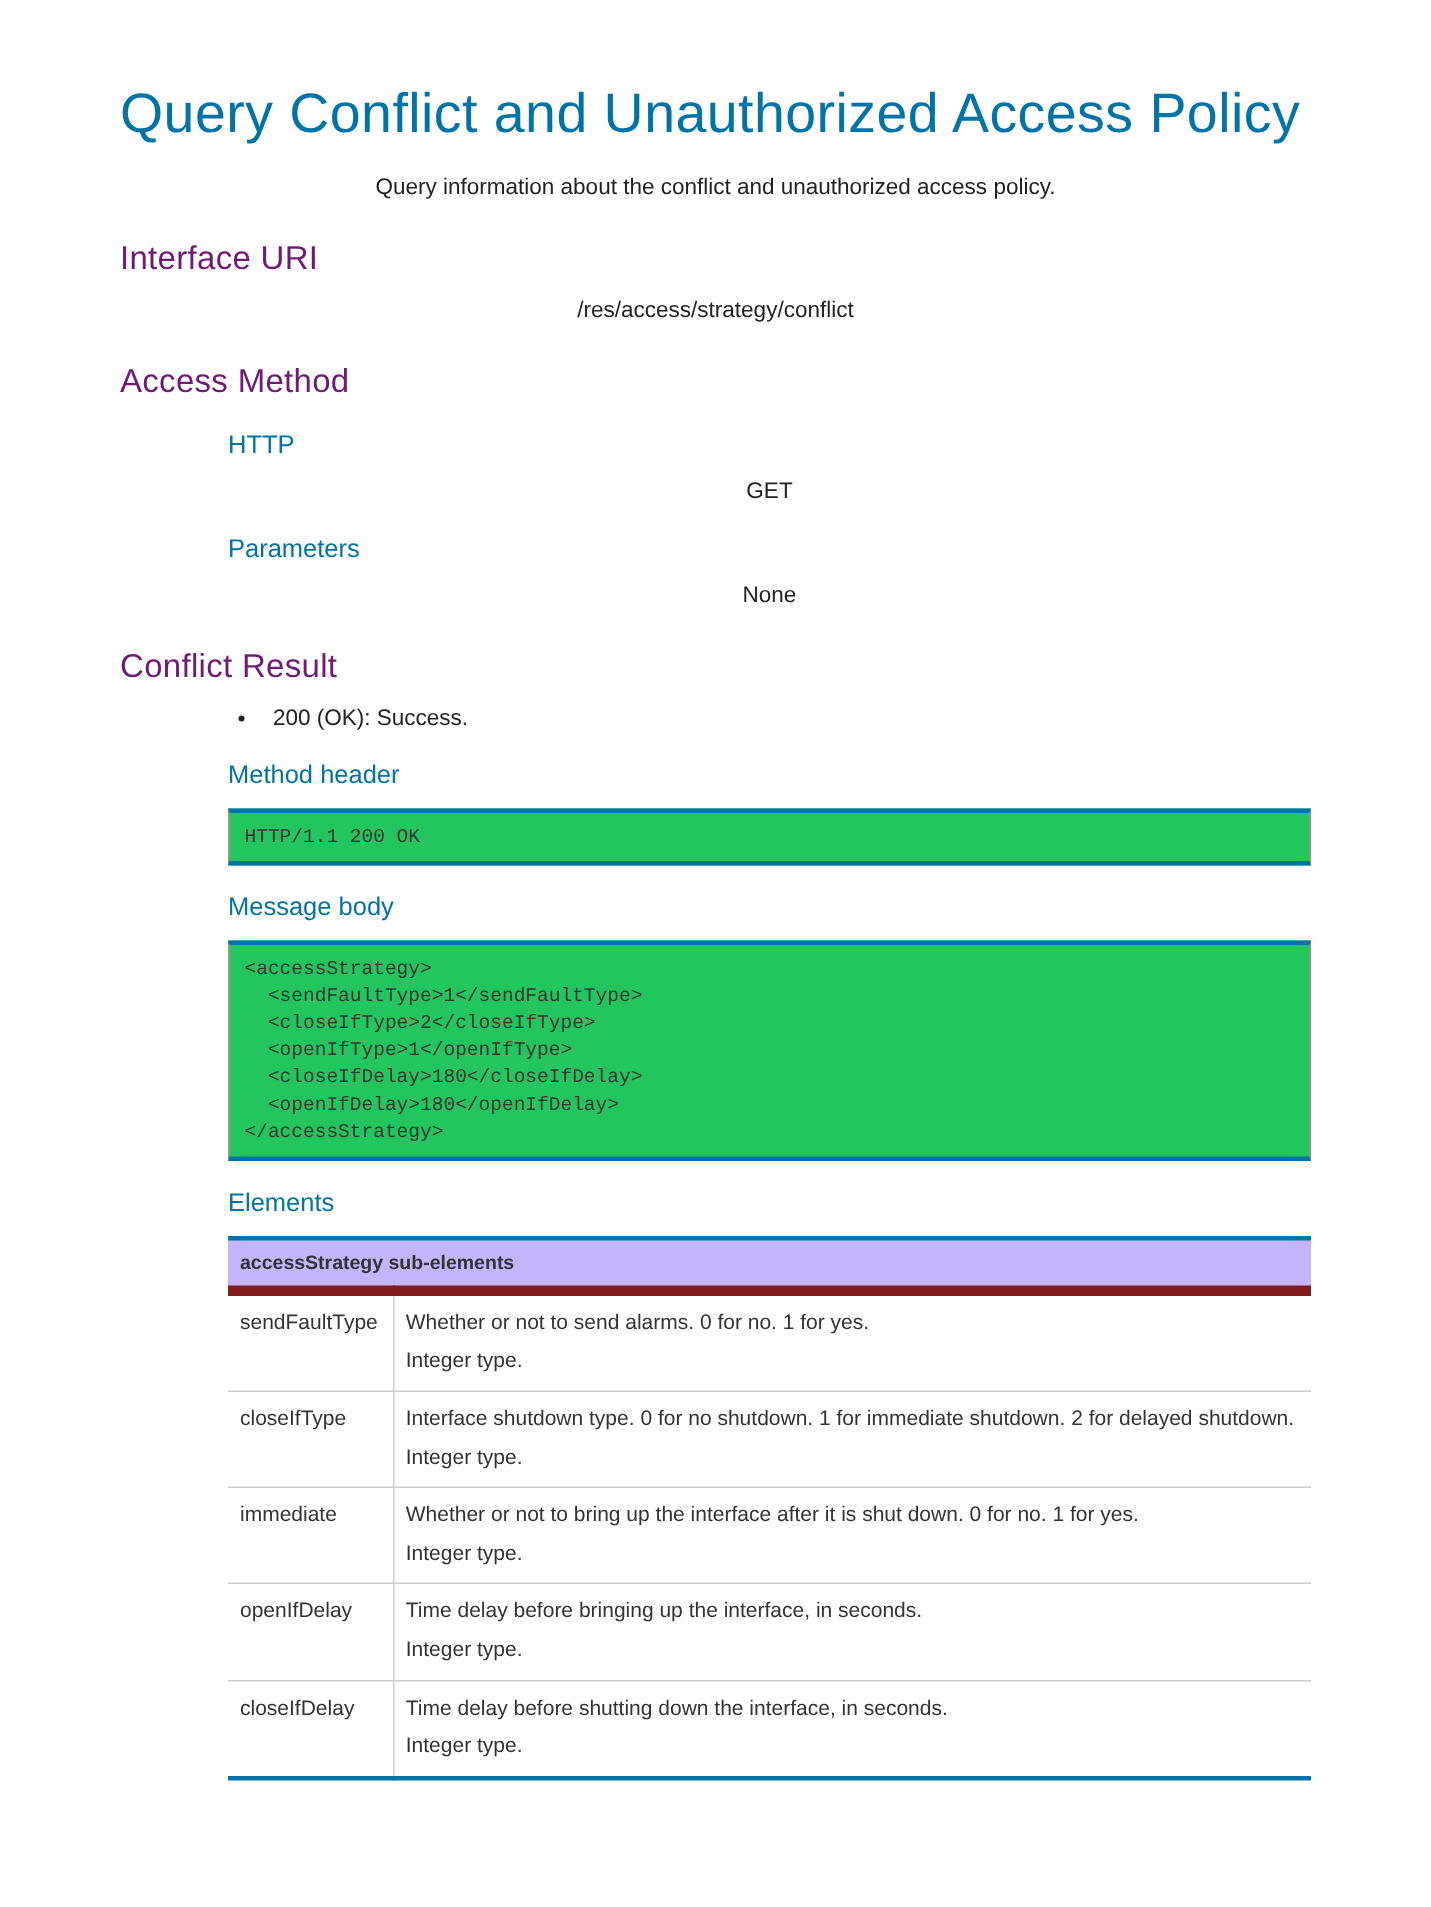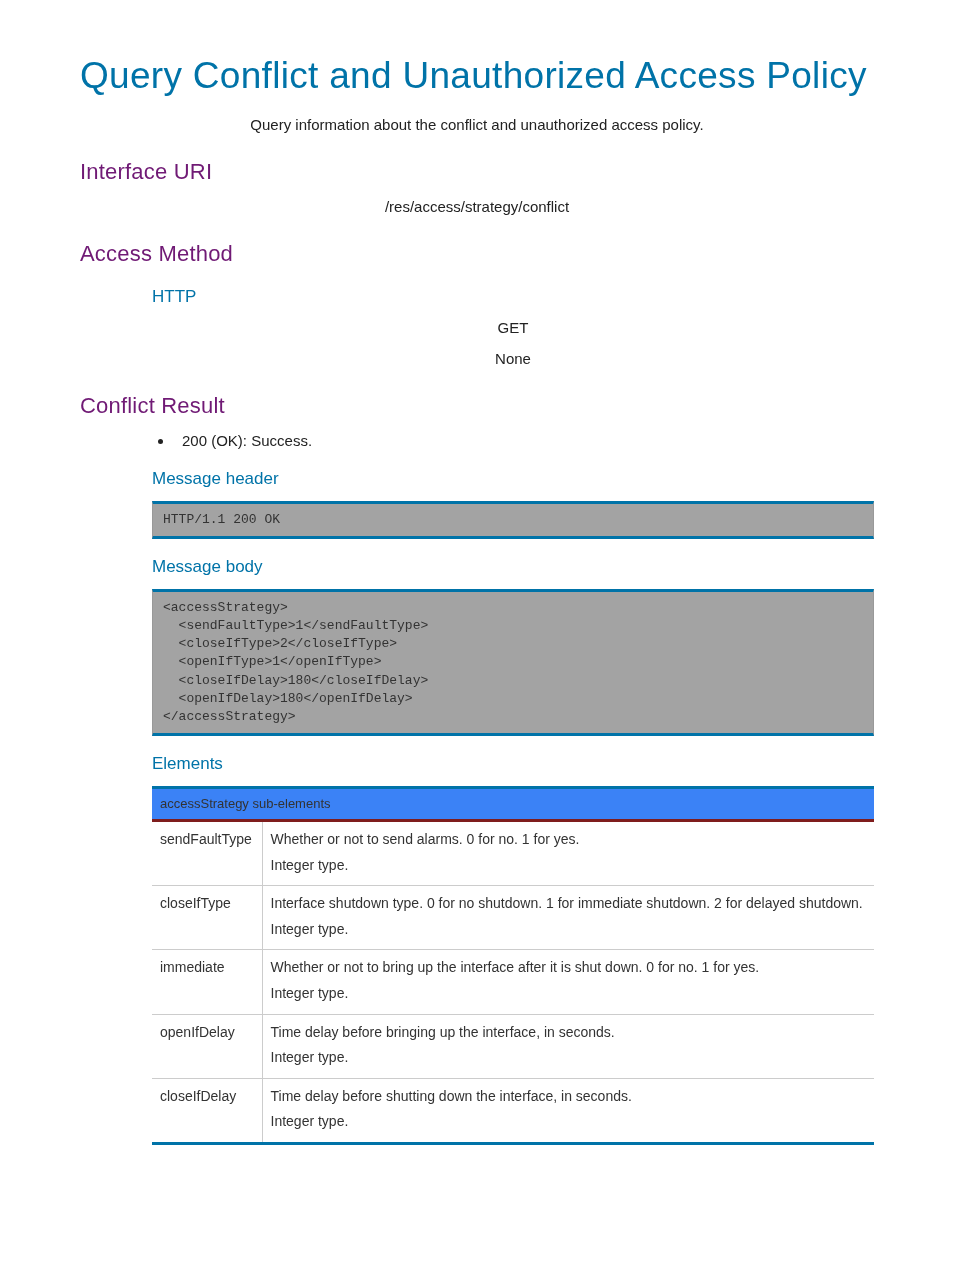--- a/index.html
+++ b/index.html
@@ -37,42 +37,42 @@
   ul.bullet {
     margin: 4px 0 12px 0;
     padding-left: 22px;
   }
   ul.bullet li { font-size: 15px; color: #222; margin: 2px 0; padding-left: 8px; }
   .code-box {
     border-top: 3px solid #0073a8;
     border-bottom: 3px solid #0073a8;
     border-left: 1px solid #999;
     border-right: 1px solid #999;
-    background: #a3a3a3;
+    background: #22c55e;
     padding: 7px 10px;
     font-family: "Courier New", monospace;
     font-size: 13px;
     white-space: pre;
     margin: 10px 0 14px 0;
     color: #333;
   }
   table.elements {
     border-collapse: collapse;
     width: 100%;
     margin: 10px 0 0 0;
     border-top: 3px solid #0073a8;
     border-bottom: 3px solid #0073a8;
   }
   table.elements th {
     text-align: left;
-    font-weight: normal;
+    font-weight: bold;
     font-size: 13px;
     padding: 6px 8px;
-    border-bottom: 3px solid #7f1d1d;
-    background: #3b82f6;
+    border-bottom: 7px solid #7f1d1d;
+    background: #c4b5fd;
   }
   table.elements td {
     vertical-align: top;
     padding: 8px 8px 10px 8px;
     font-size: 14px;
     border-top: 1px solid #ccc;
     border-left: 1px solid #ccc;
   }
   table.elements tr td:first-child { border-left: none; width: 110px; }
   table.elements td .line2 { display: block; margin-top: 6px; }
@@ -83,30 +83,31 @@
 <h1>Query Conflict and Unauthorized Access Policy</h1>
 <div class="indent-1 body-text">Query information about the conflict and unauthorized access policy.</div>
 
 <h2>Interface URI</h2>
 <div class="indent-1 body-text">/res/access/strategy/conflict</div>
 
 <h2>Access Method</h2>
 <div class="indent-1">
   <h3>HTTP</h3>
   <div class="body-text">GET</div>
+  <h3>Parameters</h3>
   <div class="body-text">None</div>
 </div>
 
 <h2>Conflict Result</h2>
 <div class="indent-1">
   <ul class="bullet">
     <li>200 (OK): Success.</li>
   </ul>
 
-  <h3>Message header</h3>
+  <h3>Method header</h3>
   <div class="code-box">HTTP/1.1 200 OK</div>
 
   <h3>Message body</h3>
   <div class="code-box">&lt;accessStrategy&gt;
   &lt;sendFaultType&gt;1&lt;/sendFaultType&gt;
   &lt;closeIfType&gt;2&lt;/closeIfType&gt;
   &lt;openIfType&gt;1&lt;/openIfType&gt;
   &lt;closeIfDelay&gt;180&lt;/closeIfDelay&gt;
   &lt;openIfDelay&gt;180&lt;/openIfDelay&gt;
 &lt;/accessStrategy&gt;</div>

